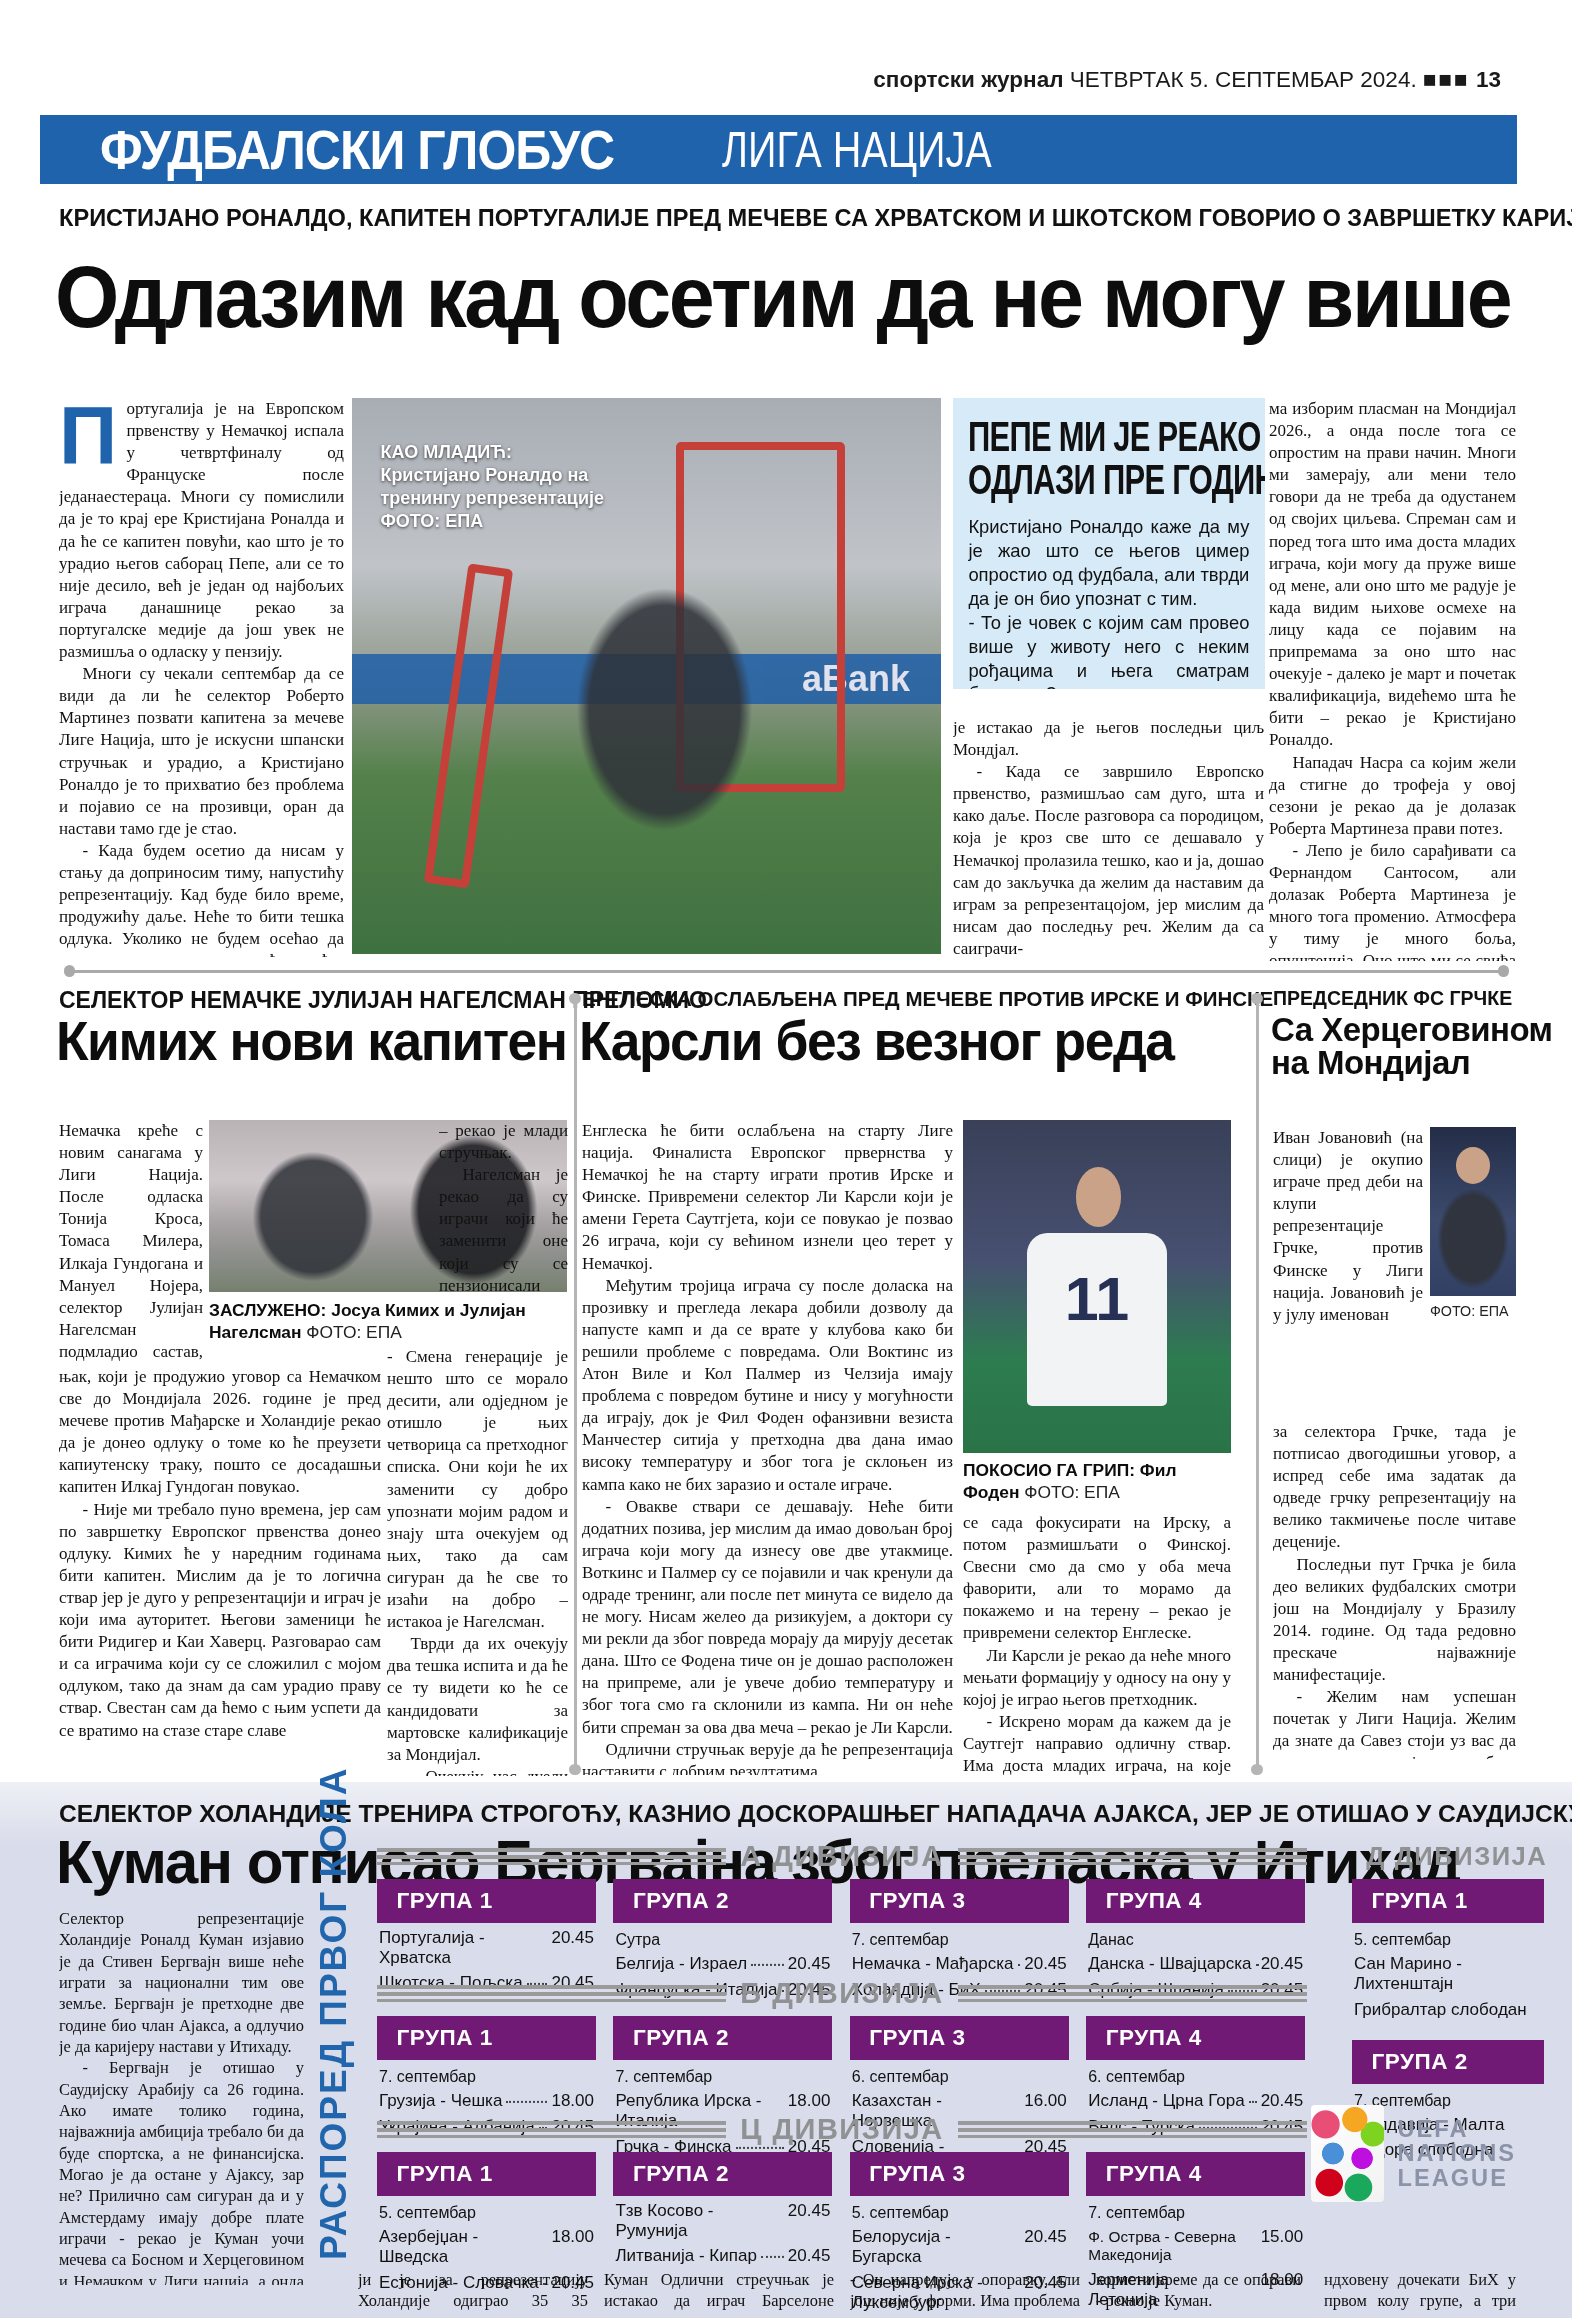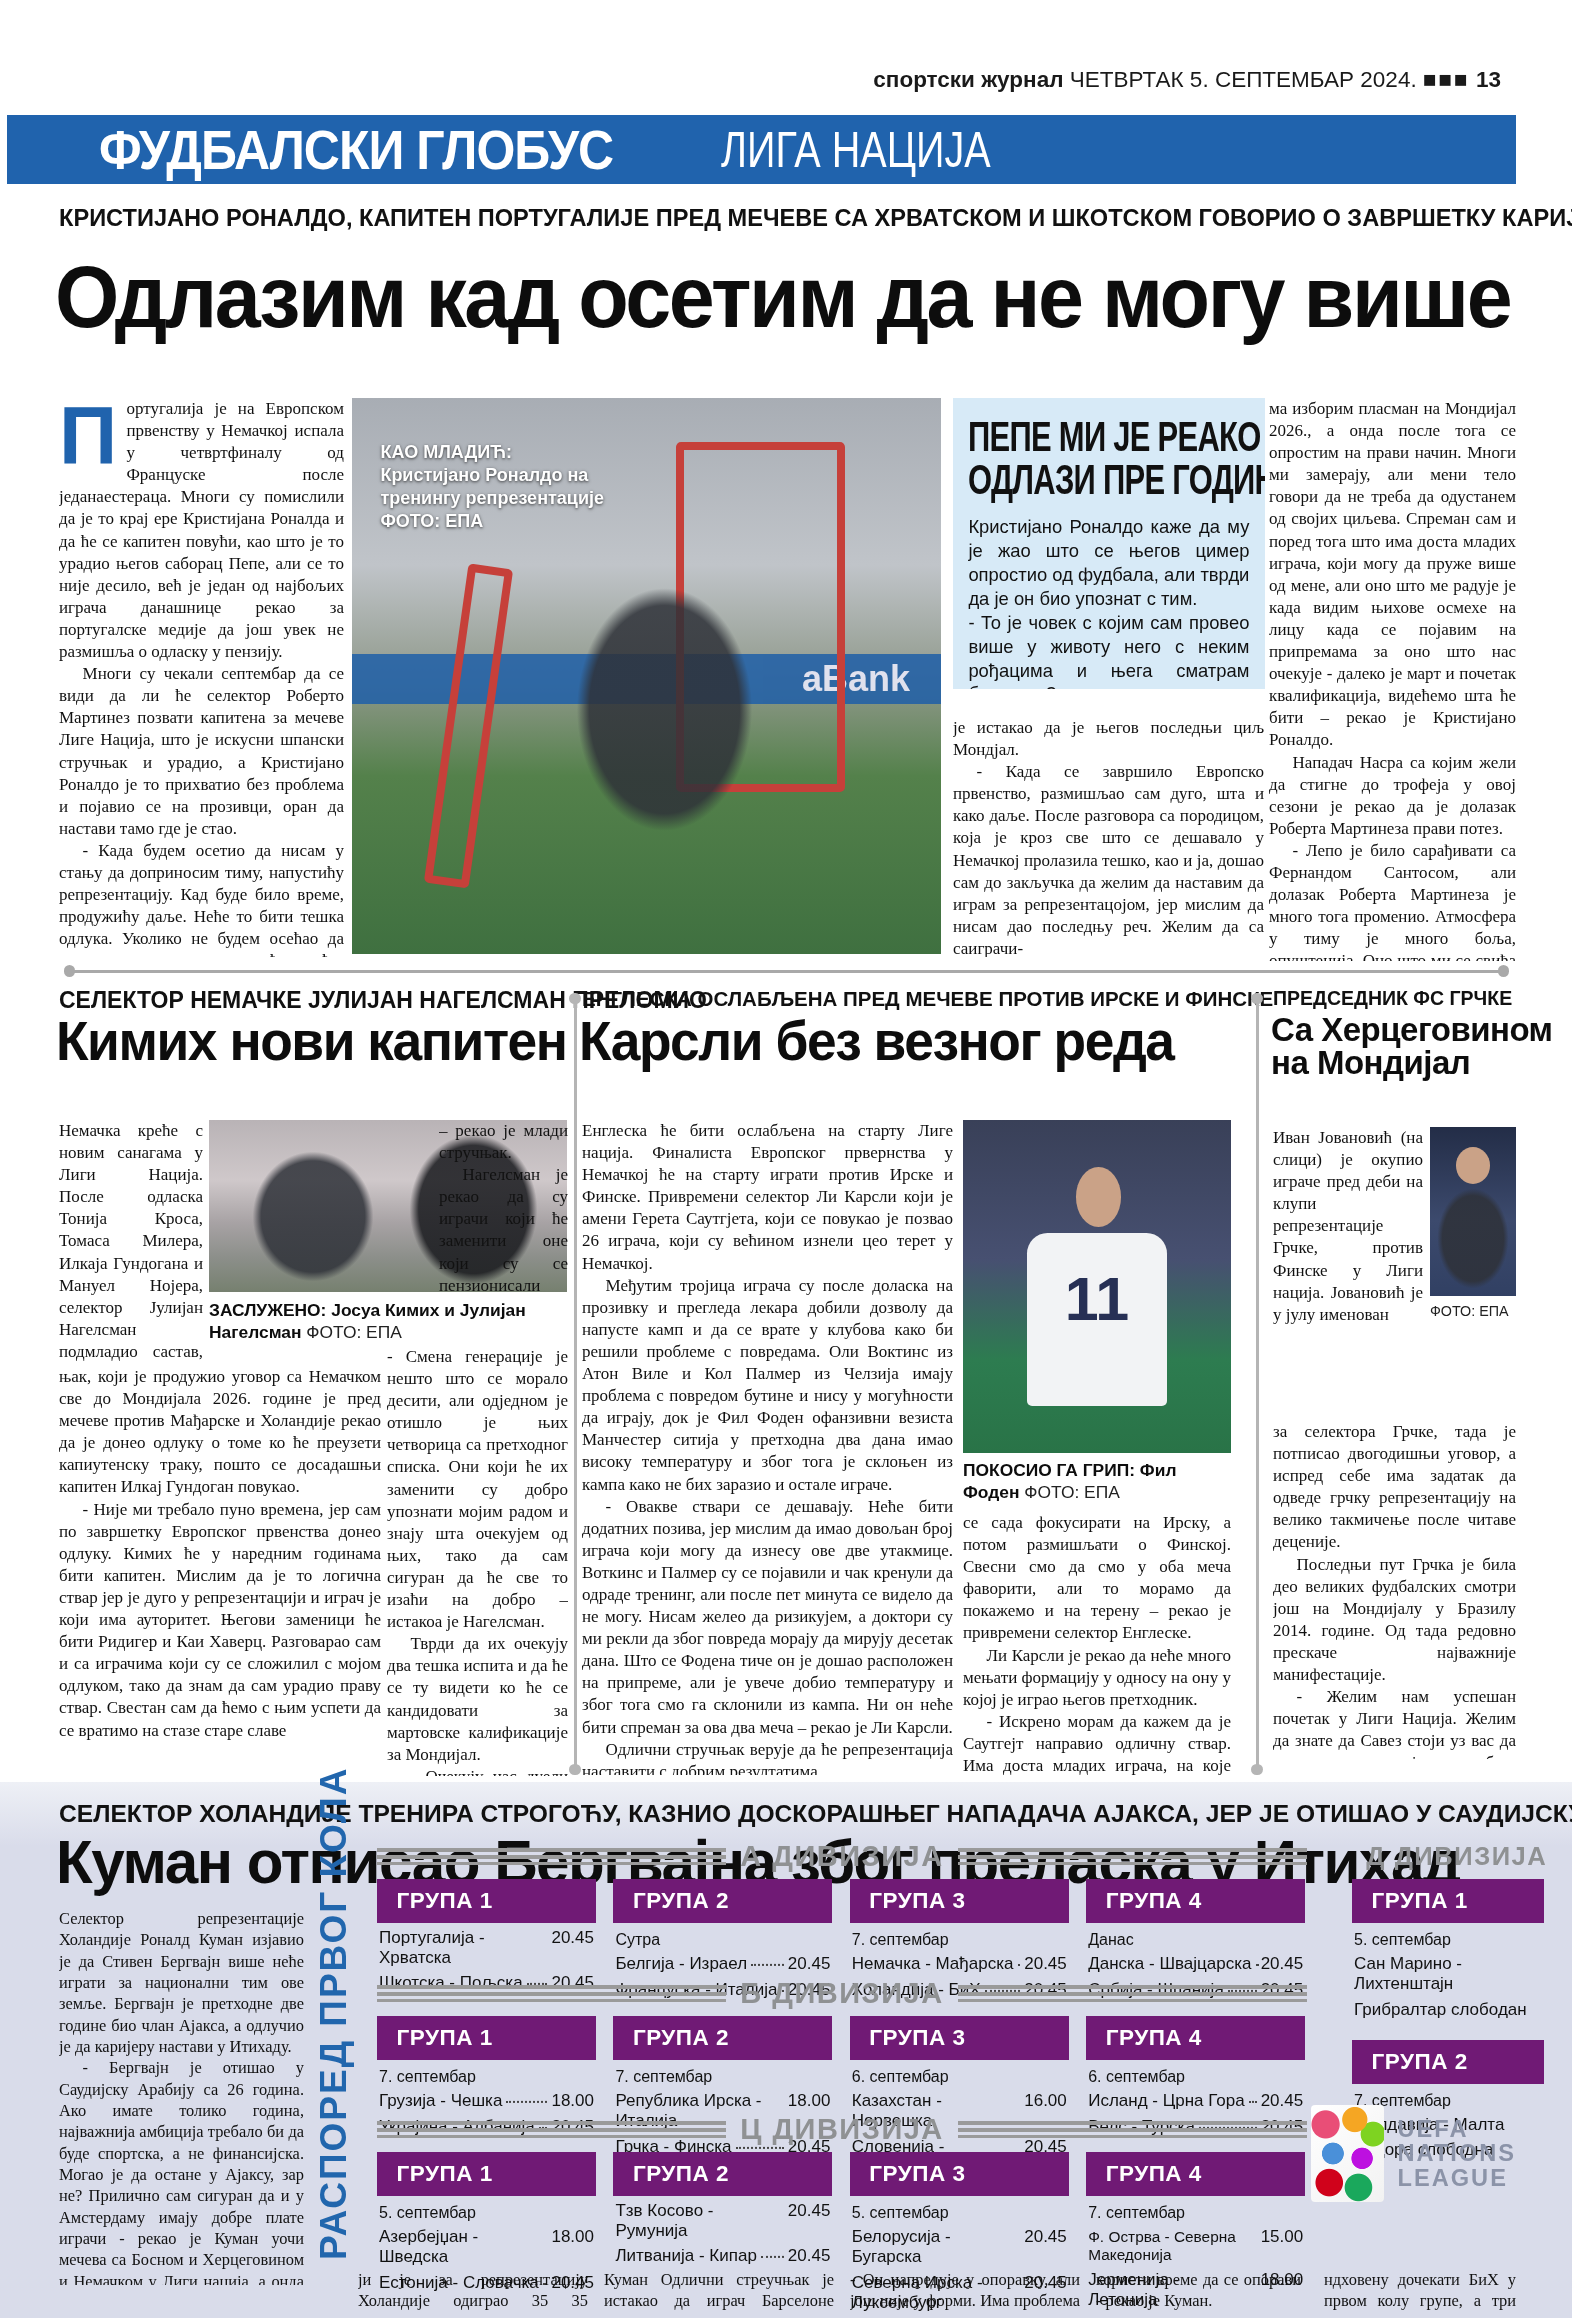--- a/index.html
+++ b/index.html
@@ -7,22 +7,22 @@
         font-family:"Liberation Serif",serif;color:#111;}
   .abs{position:absolute;}
 
   
   .masthead{top:67px;right:72px;font-family:"Liberation Sans",sans-serif;font-size:22.5px;
             color:#1a1a1a;white-space:nowrap;}
   .masthead b{font-weight:700;}
   .mast-sq{letter-spacing:2px;font-weight:700;}
 
   
-  .banner{left:7px;top:115px;width:1477px;height:69px;background:#2063ad;color:#fff;
-          font-family:"Liberation Sans",sans-serif;display:flex;align-items:center;padding-left:32px;}
+  .banner{left:40px;top:115px;width:1477px;height:69px;background:#2063ad;color:#fff;
+          font-family:"Liberation Sans",sans-serif;display:flex;align-items:center;}
   .banner .big{font-size:50px;font-weight:700;letter-spacing:-1px;margin-left:60px;
                transform:scaleY(1.12);transform-origin:left center;white-space:nowrap;}
   .banner .small{font-size:45px;font-weight:400;margin-left:108px;letter-spacing:0px;
                transform:scale(.88,1.12);transform-origin:left center;white-space:nowrap;}
 
   
   .kicker{font-family:"Liberation Sans",sans-serif;font-weight:700;color:#111;white-space:nowrap;}
   .headline{font-family:"Liberation Sans",sans-serif;font-weight:700;color:#0d0d0d;line-height:1.0;}
 
   

